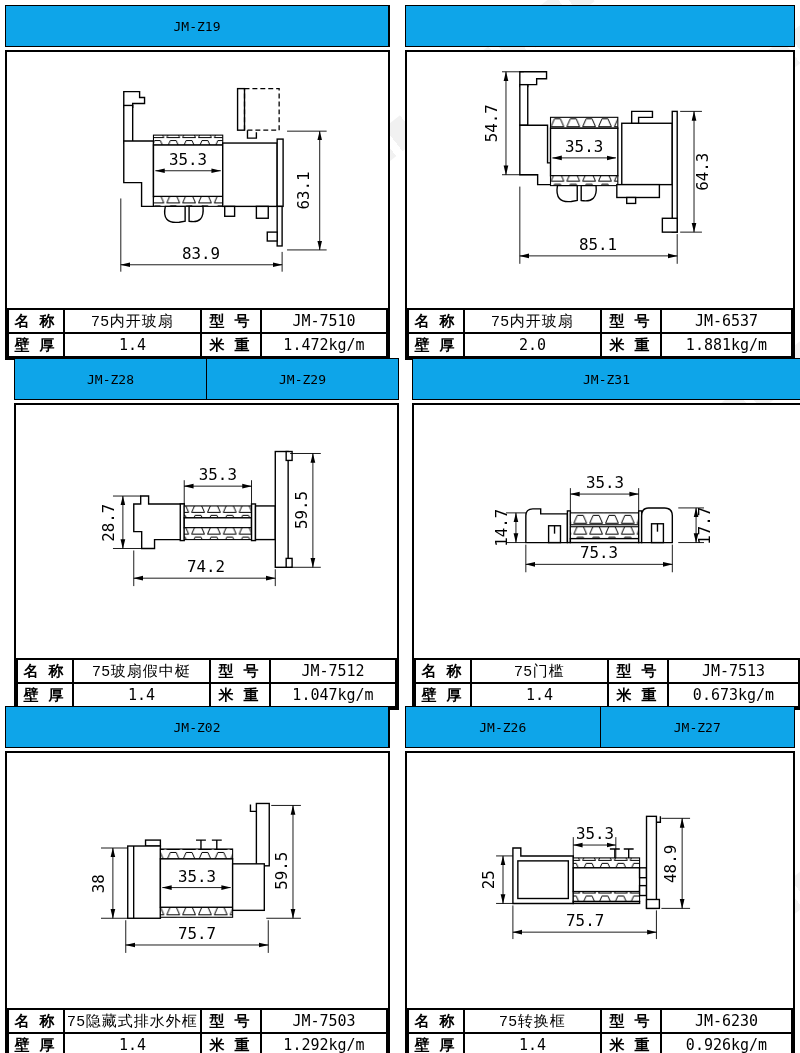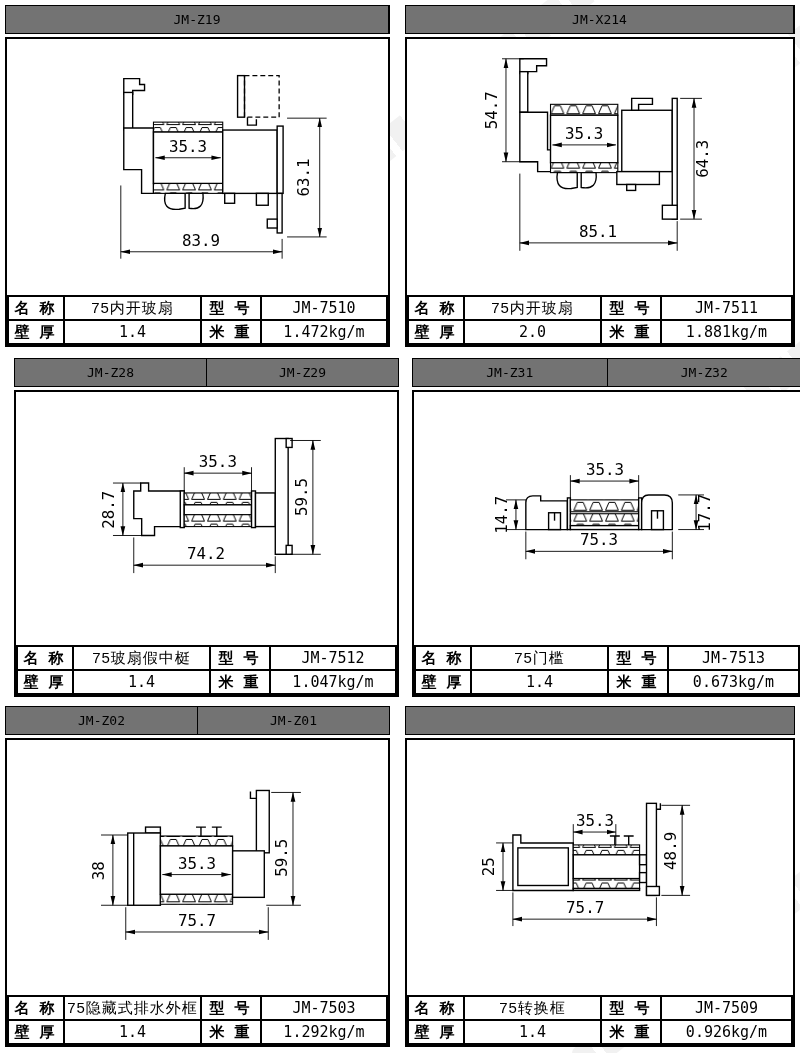--- a/index.html
+++ b/index.html
@@ -5,21 +5,21 @@
   * { margin:0; padding:0; box-sizing:border-box; }
   html,body { background:#fff; }
   body {
     width:800px; height:1053px; position:relative; overflow:hidden;
     font-family:"Liberation Sans", sans-serif; color:#000;
   }
   .wm { position:absolute; height:30px; border-radius:6px; pointer-events:none;
         background:repeating-linear-gradient(90deg, rgba(0,0,0,0.055) 0 20px, rgba(0,0,0,0) 20px 28px);
         transform:rotate(-38deg); }
   .cell { position:absolute; }
-  .codes { display:flex; height:29px; border:1px solid #000; background:#737373; }
+  .codes { display:flex; height:42px; border:1px solid #000; background:#0ea5e9; }
   .codes > div { flex:1; display:flex; align-items:center; justify-content:center;
                  font:13px "DejaVu Sans Mono", monospace; }
   .codes > div:first-child { border-right:1px solid #000; }
   .mainbox { border:2px solid #000; margin-top:3px; background:#fff; }
   .drawing { position:relative; background:#fff; }
   .drawing svg { display:block; }
   table.spec { width:100%; border-collapse:collapse; table-layout:fixed; }
   table.spec td { border:2px solid #000; height:24px; text-align:center; vertical-align:middle; }
   td.lab { font-weight:bold; font-size:15px; letter-spacing:3px; }
   td.val { font:15px "DejaVu Sans Mono", monospace; }
@@ -114,21 +114,20 @@
         <td class="lab">米 重</td>
         <td class="val">1.472kg/m</td>
       </tr>
     </tbody>
       </table>
   </div>
 </section>
 
 <section class="cell" style="left:405px; top:5px; width:390px;">
   <div class="codes">
-    <div>JM-X214</div>
   </div>
   <div class="mainbox">
     <div class="drawing" style="height:256px;">
       <svg viewBox="0 0 390 256" width="100%" height="256" preserveAspectRatio="xMinYMin meet">
         <g>
           <path class="p" d="M114,35 V20 H141 V27 H131 V33 H122 V35 Z"></path>
           <rect class="p" x="114" y="33" width="8" height="41"></rect>
           <path class="p" d="M114,74 H142 V112 H150 V134 H132 V124 H114 Z"></path>
           <rect class="th" x="145" y="66" width="68" height="11"></rect>
           <rect class="p" x="145" y="77" width="68" height="48"></rect>
@@ -165,21 +164,21 @@
           <col style="width:56px">
           <col style="width:137px">
           <col style="width:60px">
           <col>
         </colgroup>
       <tbody>
           <tr>
         <td class="lab">名 称</td>
         <td class="val cn">75内开玻扇</td>
         <td class="lab">型 号</td>
-        <td class="val">JM-7511</td>
+        <td class="val">JM-6537</td>
       </tr>
       <tr>
         <td class="lab">壁 厚</td>
         <td class="val">2.0</td>
         <td class="lab">米 重</td>
         <td class="val">1.881kg/m</td>
       </tr>
     </tbody>
       </table>
   </div>
@@ -246,21 +245,20 @@
         <td class="val">1.047kg/m</td>
       </tr>
     </tbody>
       </table>
   </div>
 </section>
 
 <section class="cell" style="left:412px; top:358px; width:390px;">
   <div class="codes">
     <div>JM-Z31</div>
-    <div>JM-Z32</div>
   </div>
   <div class="mainbox">
     <div class="drawing" style="height:253px;">
       <svg viewBox="0 0 390 253" width="100%" height="253" preserveAspectRatio="xMinYMin meet">
         <g>
           <path class="p" d="M113,139 V112 Q113,105 120,105 H128 V110 H155 V139 Z"></path>
           <rect class="pp" x="136" y="122" width="12" height="17"></rect>
           <line class="pp" x1="142" y1="122" x2="142" y2="130"></line>
           <rect class="p" x="155" y="107" width="3" height="32"></rect>
           <rect class="th" x="158" y="109" width="69" height="12"></rect>
@@ -312,21 +310,20 @@
         <td class="val">0.673kg/m</td>
       </tr>
     </tbody>
       </table>
   </div>
 </section>
 
 <section class="cell" style="left:5px; top:706px; width:385px;border-radius:21px;">
   <div class="codes">
     <div>JM-Z02</div>
-    <div>JM-Z01</div>
   </div>
   <div class="mainbox">
     <div class="drawing" style="height:255px;">
       <svg viewBox="0 0 385 255" width="100%" height="255" preserveAspectRatio="xMinYMin meet">
         <g>
           <rect class="p" x="252" y="51" width="13" height="63"></rect>
           <path class="pp" d="M252,59 H246 V52"></path>
           <rect class="p" x="140" y="88" width="15" height="6"></rect>
           <rect class="p" x="122" y="94" width="33" height="73"></rect>
           <line class="pp" x1="128" y1="94" x2="128" y2="167"></line>
@@ -374,20 +371,22 @@
         <td class="lab">米 重</td>
         <td class="val">1.292kg/m</td>
       </tr>
     </tbody>
       </table>
   </div>
 </section>
 
 <section class="cell" style="left:405px; top:706px; width:390px;">
   <div class="codes">
+    <div>JM-Z26</div>
+    <div>JM-Z27</div>
   </div>
   <div class="mainbox">
     <div class="drawing" style="height:255px;">
       <svg viewBox="0 0 390 255" width="100%" height="255" preserveAspectRatio="xMinYMin meet">
         <g>
           <path class="p" d="M107,152 V96 H115 V104 H168 V152 Z"></path>
           <rect class="pp" x="112" y="109" width="51" height="38"></rect>
           <rect class="th" x="168" y="106" width="67" height="10"></rect>
           <rect class="p" x="168" y="116" width="67" height="24"></rect>
           <rect class="th" x="168" y="140" width="67" height="10"></rect>
@@ -424,21 +423,21 @@
           <col style="width:56px">
           <col style="width:137px">
           <col style="width:60px">
           <col>
         </colgroup>
       <tbody>
           <tr>
         <td class="lab">名 称</td>
         <td class="val cn">75转换框</td>
         <td class="lab">型 号</td>
-        <td class="val">JM-7509</td>
+        <td class="val">JM-6230</td>
       </tr>
       <tr>
         <td class="lab">壁 厚</td>
         <td class="val">1.4</td>
         <td class="lab">米 重</td>
         <td class="val">0.926kg/m</td>
       </tr>
     </tbody>
       </table>
   </div>

